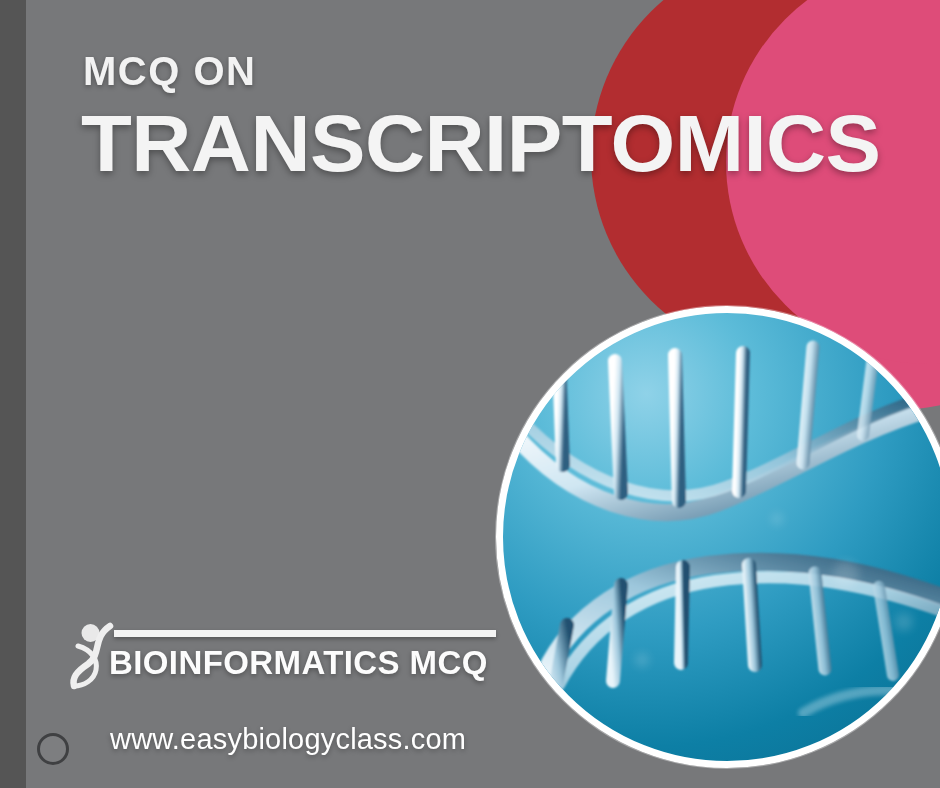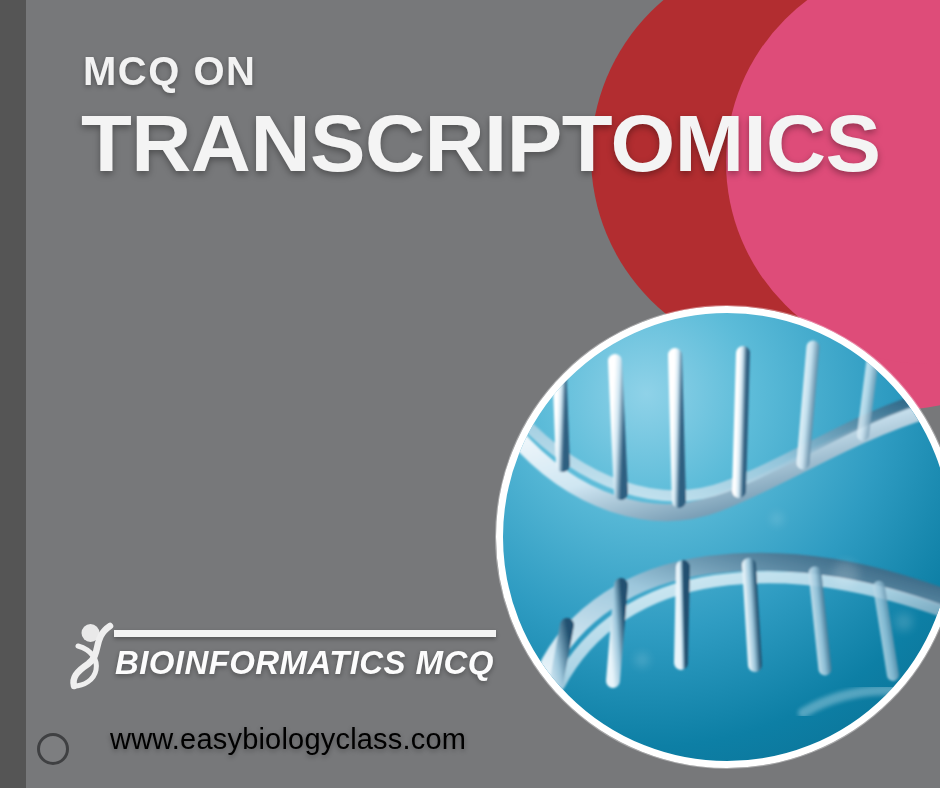--- a/index.html
+++ b/index.html
@@ -132,36 +132,35 @@
     position: absolute;
     left: 48px;
     top: 12px;
     width: 382px;
     height: 7px;
     background: #f3f3f3;
     box-shadow: 0 2px 4px rgba(0,0,0,0.3);
   }
   #brand-name {
     position: absolute;
-    left: 49px;
+    left: 43px;
     top: 26px;
     font-size: 33px;
     font-weight: bold;
     letter-spacing: 0.4px;
     color: #fcfcfc;
     text-shadow: 0 2px 5px rgba(0,0,0,0.33);
     white-space: nowrap;
-    font-style: italic;
   }
   #website {
     position: absolute;
     left: 84px;
     top: 723px;
     font-size: 29px;
-    color: #000000;
+    color: #ffffff;
     letter-spacing: 0.2px;
     text-shadow: 0 2px 5px rgba(0,0,0,0.3);
   }
   #corner-dot {
     position: absolute;
     left: 11px;
     top: 733px;
     width: 32px;
     height: 32px;
     border-radius: 50%;

